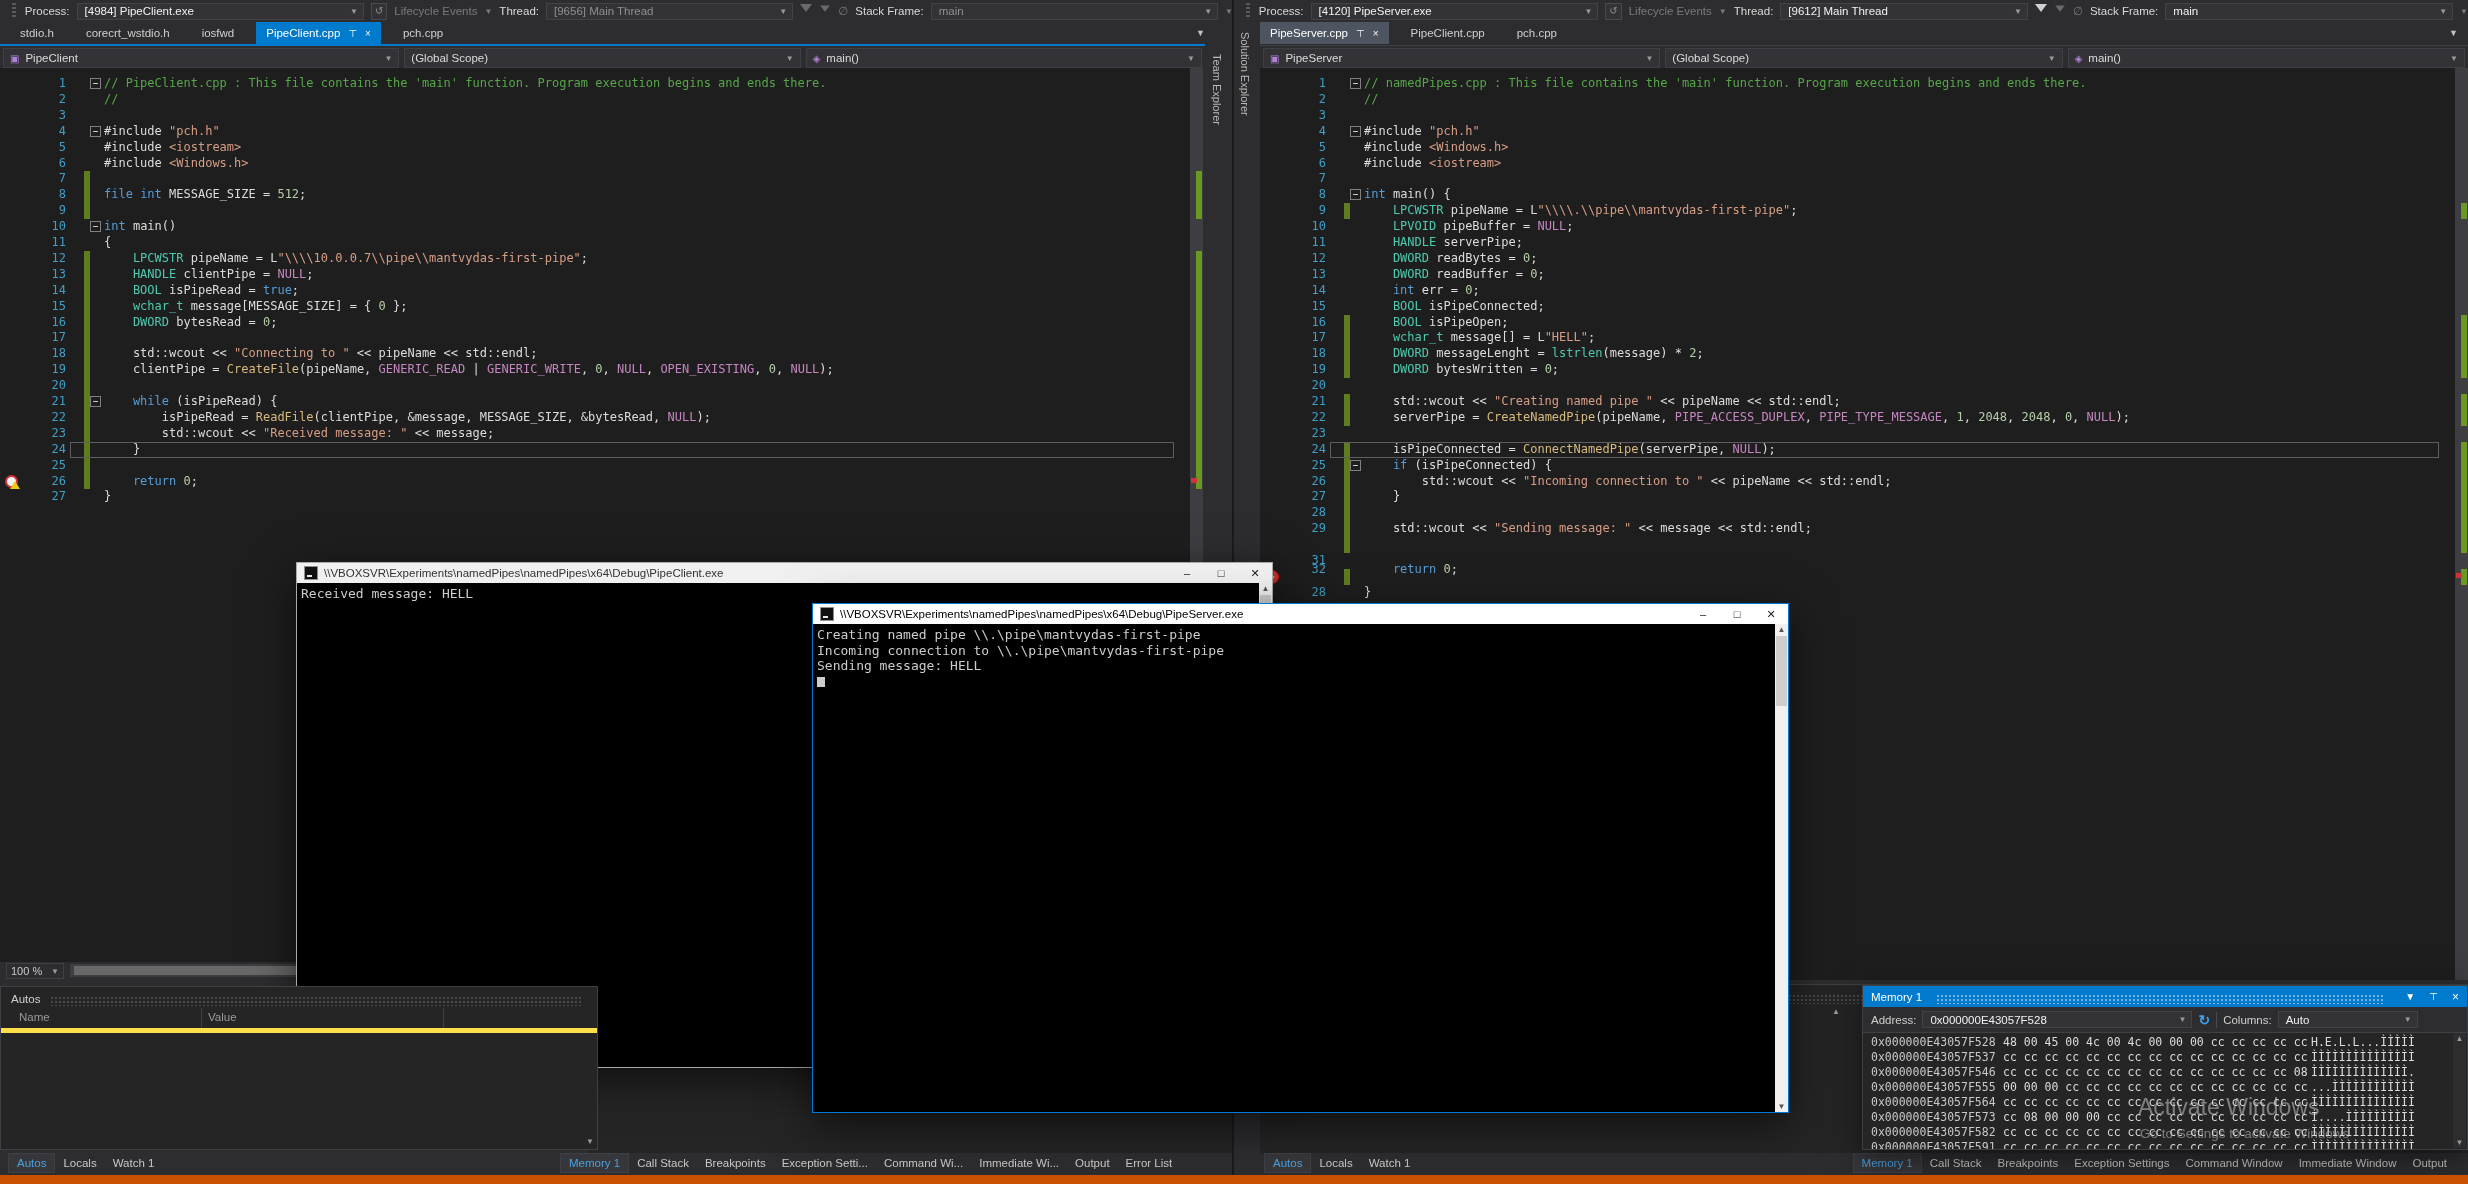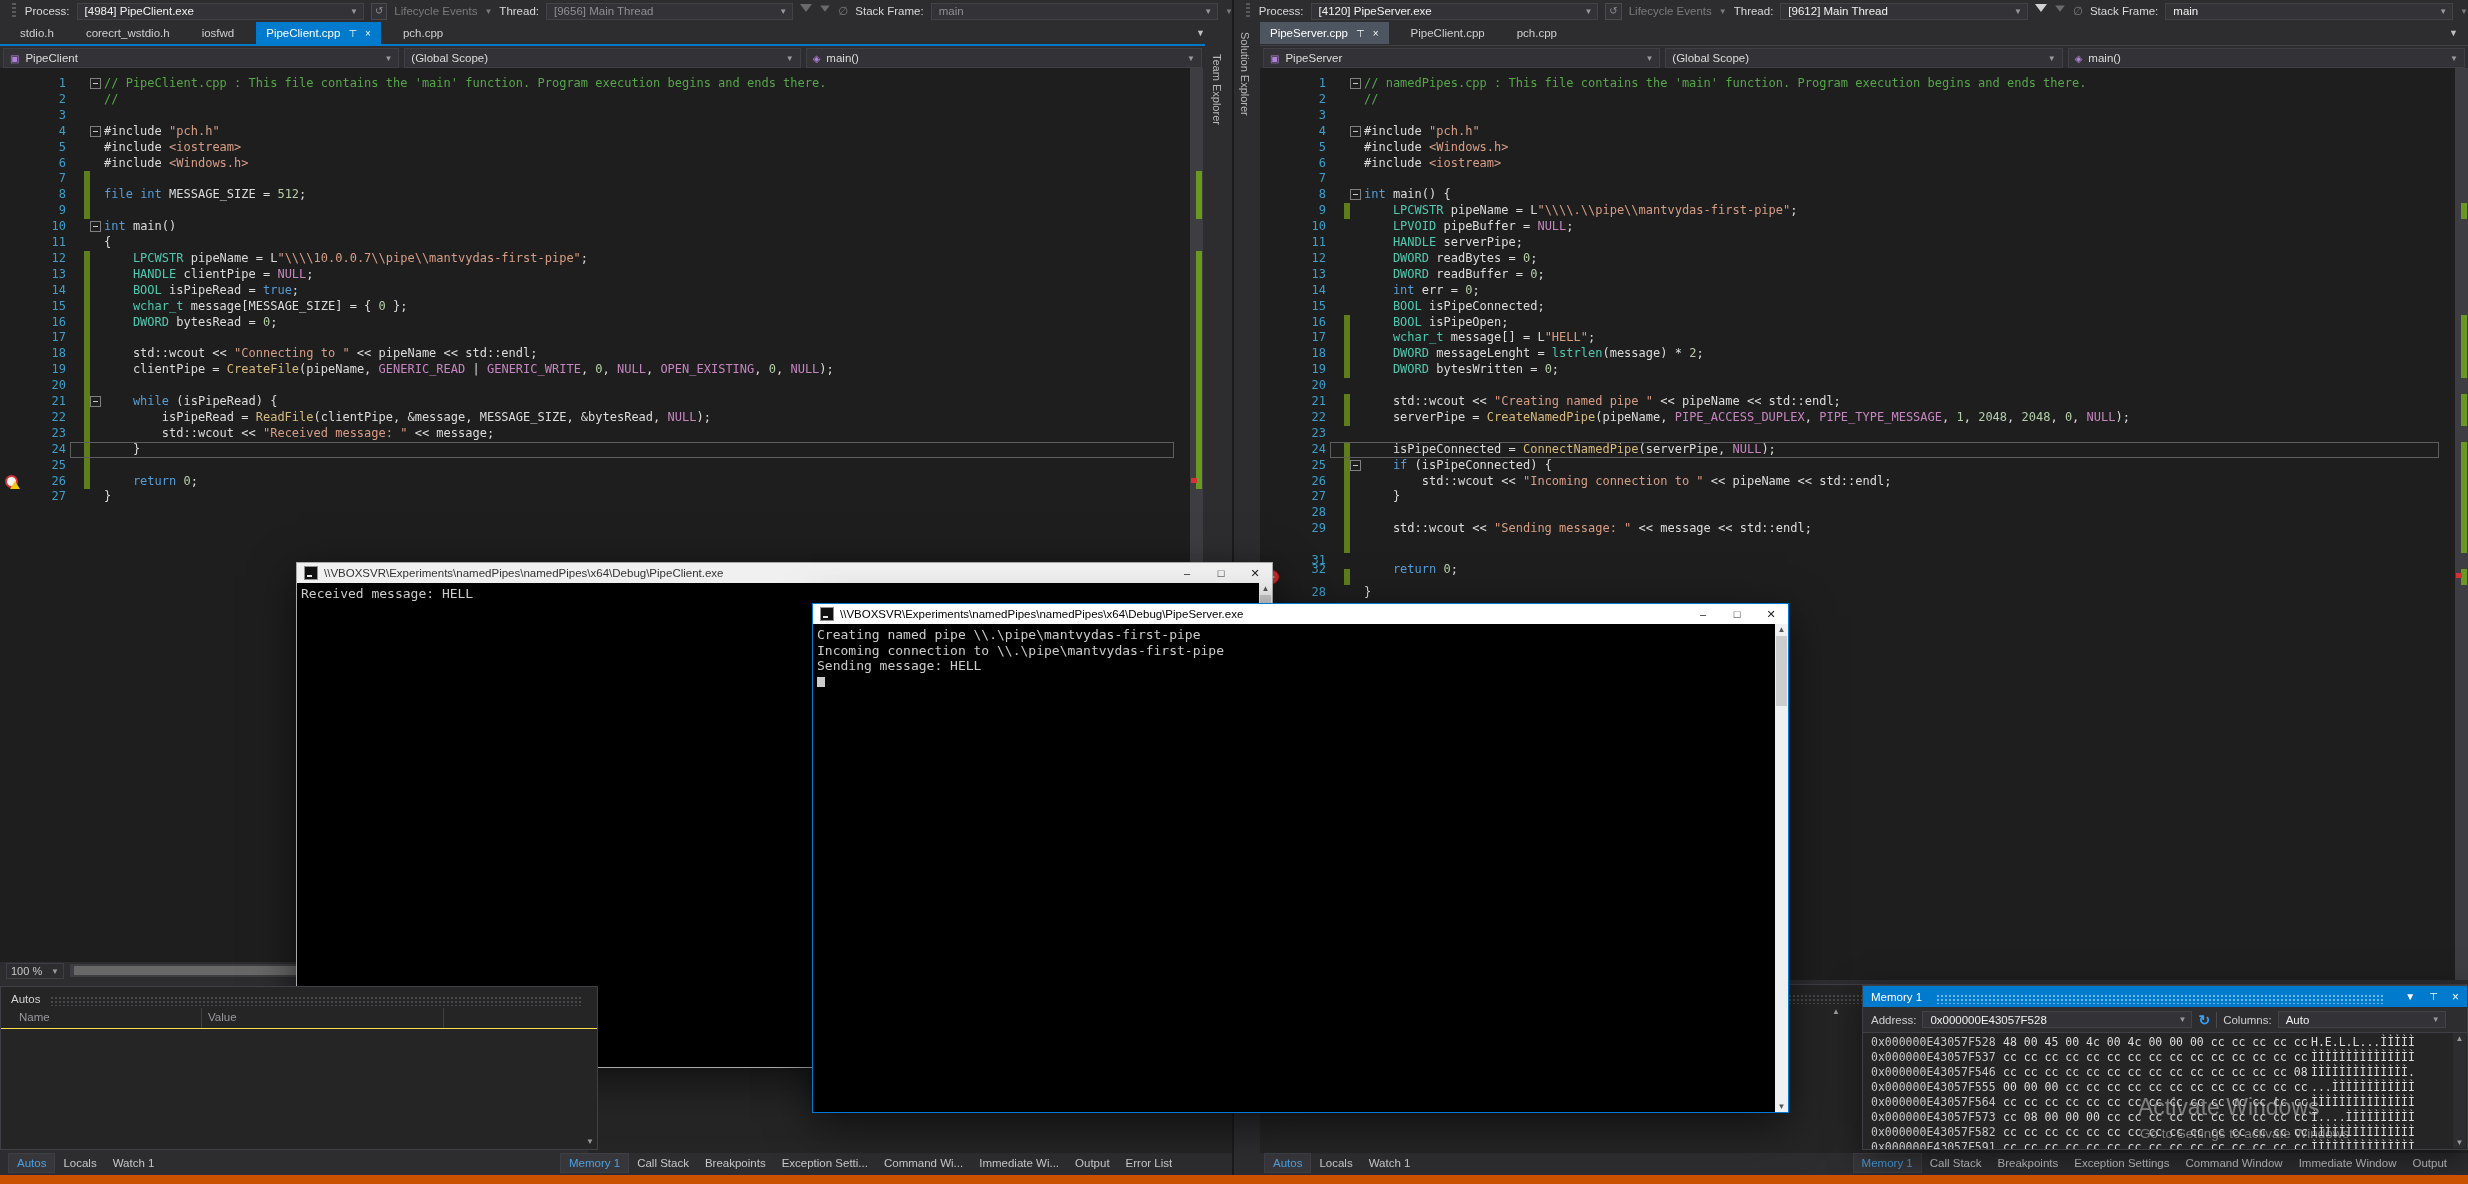--- a/index.html
+++ b/index.html
@@ -64,21 +64,21 @@
   .sidestrip span{position:absolute;top:8px;left:5px;writing-mode:vertical-rl;white-space:nowrap}
   
   .zoomc{position:absolute;width:58px;height:16px;background:#2d2d30;border:1px solid #3f3f46;
          color:#c8c8c8;font-size:11px;display:flex;align-items:center;padding:0 4px;box-sizing:border-box}
   .zoomc .arr{margin-left:auto;font-size:8px;color:#9a9a9a}
   
   .panel{position:absolute;background:#252526;border-top:1px solid #3f3f46}
   .panel-title{height:20px;display:flex;align-items:center;font-size:11.5px;color:#d0d0d0;padding:2px 6px 0 10px}
   .dots{flex:1;height:10px;margin:4px 8px 0 10px;
         background-image:radial-gradient(circle,#49494d 1px,transparent 1px);background-size:4px 4px}
-  .colhead{position:absolute;height:20px;left:0;right:0;border-bottom:1px solid #fde047;font-size:11.5px;color:#9a9a9e}
+  .colhead{position:absolute;height:20px;left:0;right:0;border-bottom:5px solid #fde047;font-size:11.5px;color:#9a9a9e}
   .colhead span{position:absolute;top:3px}
   .colsep{position:absolute;top:0;bottom:0;width:1px;background:#3f3f46}
   .panel-ctrl{display:flex;gap:12px;margin-left:auto;color:#c0c0c0;font-size:10px;align-items:center}
   
   .btabs{position:absolute;height:22px;display:flex;align-items:center;font-size:11.5px;color:#c8c8c8}
   .btab{padding:3px 8px;white-space:nowrap}
   .btab.sel{background:#37373b;border:1px solid #3f3f46;color:#4ba0e0}
   .btab.accent{color:#4ba0e0}
   
   .console{position:absolute;background:#000000}
@@ -475,21 +475,21 @@
     </div>
     <div class="memtools">
       <span>Address:</span>
       <div class="combo" style="width:270px;background:#333337">
         <span>0x000000E43057F528</span>
           <span class="arr">▼</span>
       </div>
       <span class="refresh">↻</span>
       <div class="sep"></div>
       <span>Columns:</span>
-      <div class="combo" style="width:168px">
+      <div class="combo" style="width:140px">
         <span>Auto</span>
           <span class="arr">▼</span>
       </div>
     </div>
     <div class="memrows" id="mem-rows">
         <div class="memrow" style="top: 2px;"><span class="a">0x000000E43057F528</span><span class="h">48 00 45 00 4c 00 4c 00 00 00 cc cc cc cc cc</span><span class="t">H.E.L.L...ÌÌÌÌÌ</span></div>
         <div class="memrow" style="top: 17px;"><span class="a">0x000000E43057F537</span><span class="h">cc cc cc cc cc cc cc cc cc cc cc cc cc cc cc</span><span class="t">ÌÌÌÌÌÌÌÌÌÌÌÌÌÌÌ</span></div>
         <div class="memrow" style="top: 32px;"><span class="a">0x000000E43057F546</span><span class="h">cc cc cc cc cc cc cc cc cc cc cc cc cc cc 08</span><span class="t">ÌÌÌÌÌÌÌÌÌÌÌÌÌÌ.</span></div>
         <div class="memrow" style="top: 47px;"><span class="a">0x000000E43057F555</span><span class="h">00 00 00 cc cc cc cc cc cc cc cc cc cc cc cc</span><span class="t">...ÌÌÌÌÌÌÌÌÌÌÌÌ</span></div>
         <div class="memrow" style="top: 62px;"><span class="a">0x000000E43057F564</span><span class="h">cc cc cc cc cc cc cc cc cc cc cc cc cc cc cc</span><span class="t">ÌÌÌÌÌÌÌÌÌÌÌÌÌÌÌ</span></div>

